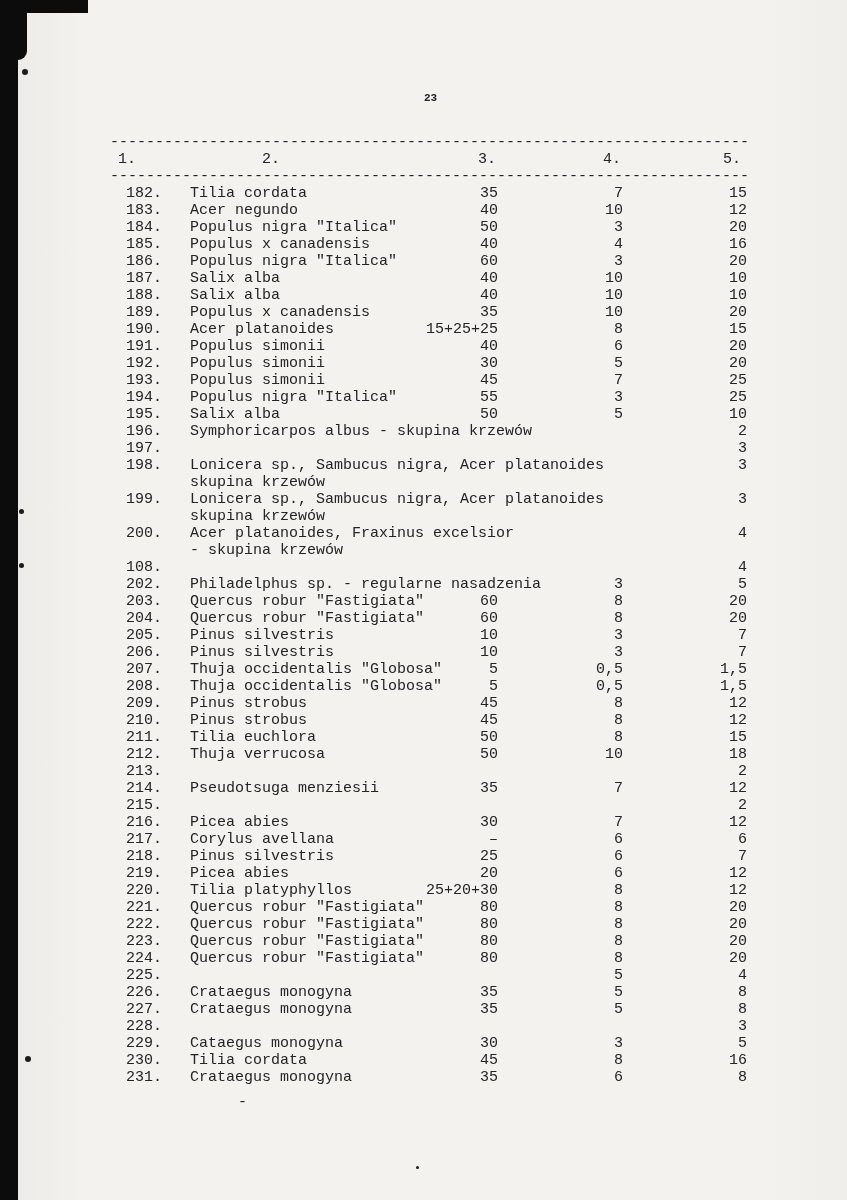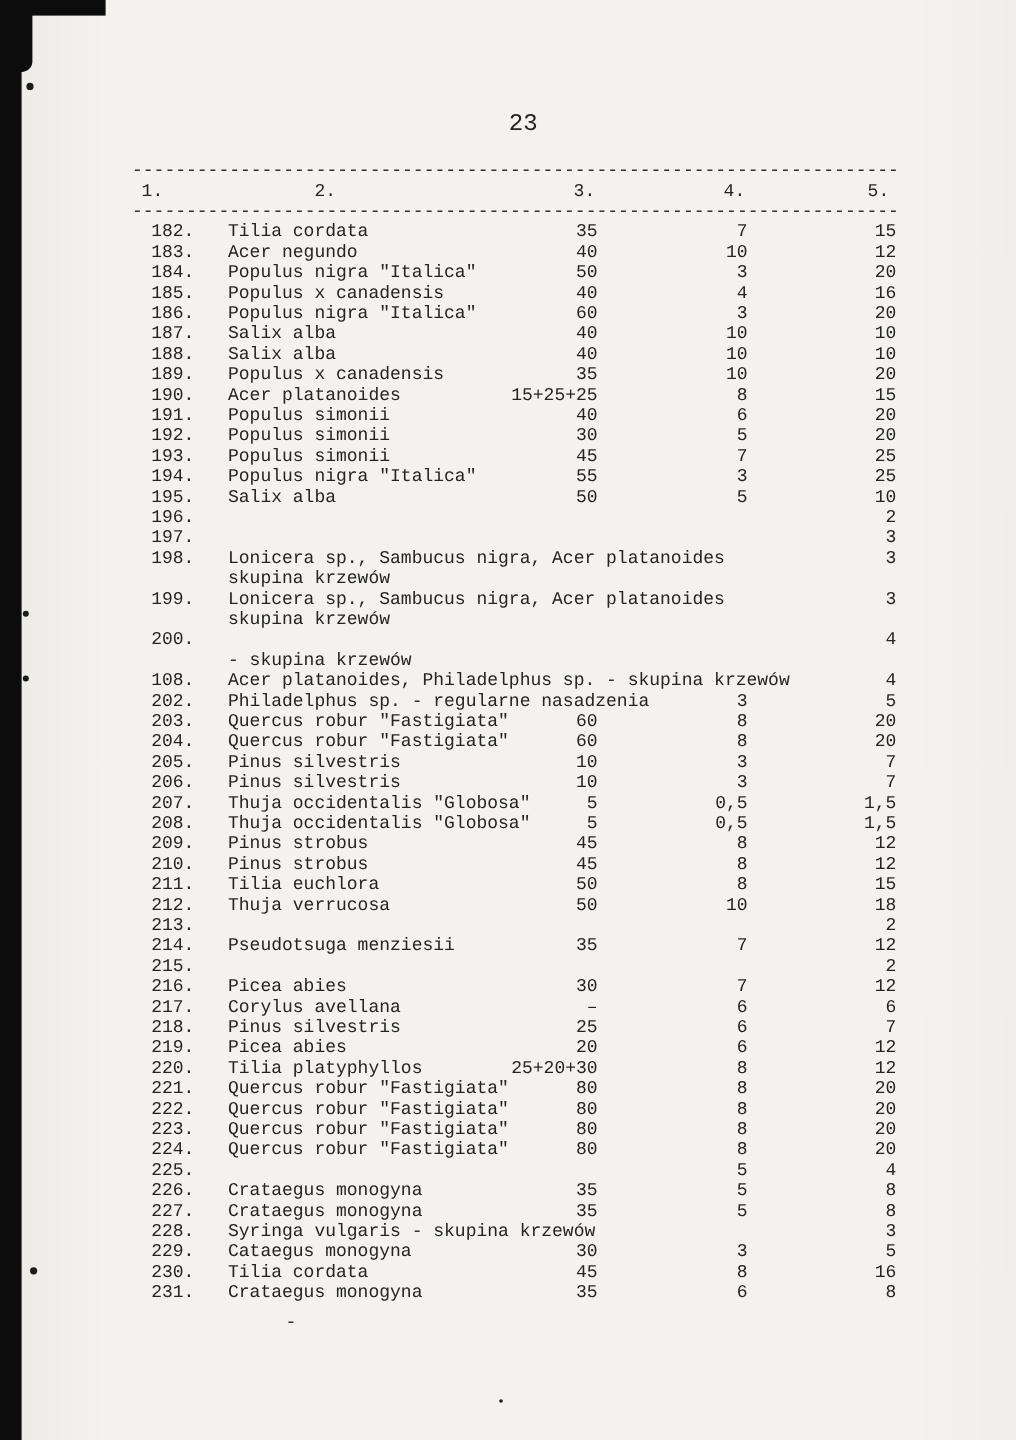--- a/index.html
+++ b/index.html
@@ -16,21 +16,21 @@
   .scan-strip { position: absolute; left: 0; top: 0; width: 18px; height: 1200px; background: #0c0c0c; }
   .scan-top-bar { position: absolute; left: 0; top: 0; width: 88px; height: 13px; background: #0c0c0c; }
   .scan-blob { position: absolute; left: 0; top: 0; width: 27px; height: 60px; background: #0c0c0c; border-radius: 0 0 9px 0; }
   .speck { position: absolute; background: #1b1b1b; border-radius: 50%; }
   .speck.s1 { left: 22px; top: 69px;  width: 6px; height: 6px; }
   .speck.s2 { left: 19px; top: 509px; width: 5px; height: 5px; }
   .speck.s3 { left: 19px; top: 563px; width: 5px; height: 5px; }
   .speck.s4 { left: 25px; top: 1056px; width: 6px; height: 6px; }
   .speck.s5 { left: 416px; top: 1166px; width: 3px; height: 3px; }
 
-  .page-number { position: absolute; left: 424px; top: 92px; font-size: 20px; }
+  .page-number { position: absolute; left: 424px; top: 92px; font-size: 11px; font-weight: bold; }
 
   .doc-table {
     position: absolute;
     left: 110px;
     top: 134px;
     width: 640px;
     font-size: 15px;
     line-height: 17px;
   }
   .line { position: relative; height: 17px; white-space: nowrap; }
@@ -170,20 +170,21 @@
   </div>
         <div class="line">
     <span class="c-no">195.</span>
     <span class="c-name">Salix alba</span>
     <span class="c3">50</span>
     <span class="c4">5</span>
     <span class="c5">10</span>
   </div>
         <div class="line">
     <span class="c-no">196.</span>
+    <span class="c-name">Symphoricarpos albus - skupina krzewów</span>
     <span class="c3"></span>
     <span class="c4"></span>
     <span class="c5">2</span>
   </div>
         <div class="line">
     <span class="c-no">197.</span>
     <span class="c3"></span>
     <span class="c4"></span>
     <span class="c5">3</span>
   </div>
@@ -202,30 +203,30 @@
     <span class="c-name">Lonicera sp., Sambucus nigra, Acer platanoides</span>
     <span class="c3"></span>
     <span class="c4"></span>
     <span class="c5">3</span>
   </div>
         <div class="line">
           <span class="c-name">skupina krzewów</span>
         </div>
         <div class="line">
     <span class="c-no">200.</span>
+    <span class="c-name">Acer platanoides, Fraxinus excelsior</span>
     <span class="c3"></span>
     <span class="c4"></span>
     <span class="c5">4</span>
   </div>
         <div class="line">
           <span class="c-name">- skupina krzewów</span>
         </div>
         <div class="line">
     <span class="c-no">108.</span>
-    <span class="c-name">Acer platanoides, Philadelphus sp. - skupina krzewów</span>
     <span class="c3"></span>
     <span class="c4"></span>
     <span class="c5">4</span>
   </div>
         <div class="line">
     <span class="c-no">202.</span>
     <span class="c-name">Philadelphus sp. - regularne nasadzenia</span>
     <span class="c3"></span>
     <span class="c4">3</span>
     <span class="c5">5</span>
@@ -397,21 +398,20 @@
   </div>
         <div class="line">
     <span class="c-no">227.</span>
     <span class="c-name">Crataegus monogyna</span>
     <span class="c3">35</span>
     <span class="c4">5</span>
     <span class="c5">8</span>
   </div>
         <div class="line">
     <span class="c-no">228.</span>
-    <span class="c-name">Syringa vulgaris - skupina krzewów</span>
     <span class="c3"></span>
     <span class="c4"></span>
     <span class="c5">3</span>
   </div>
         <div class="line">
     <span class="c-no">229.</span>
     <span class="c-name">Cataegus monogyna</span>
     <span class="c3">30</span>
     <span class="c4">3</span>
     <span class="c5">5</span>

